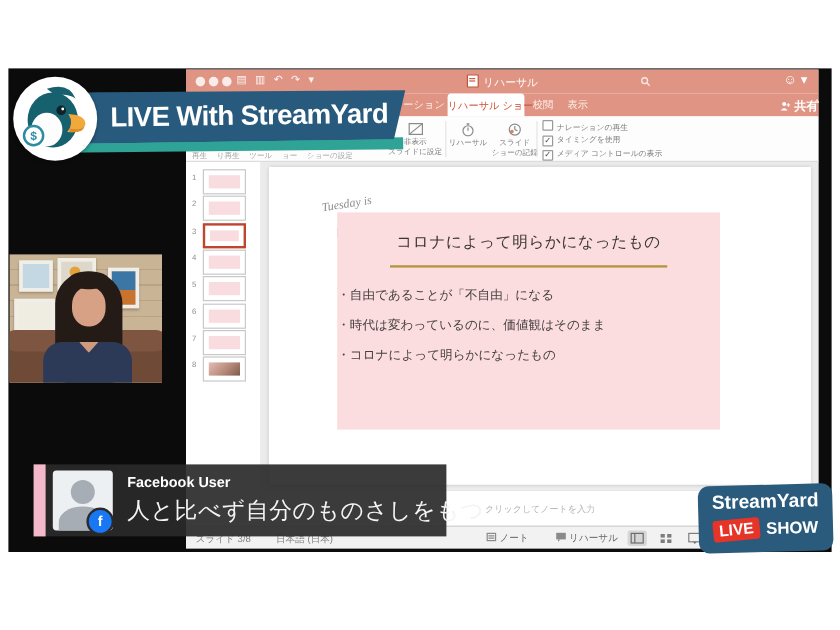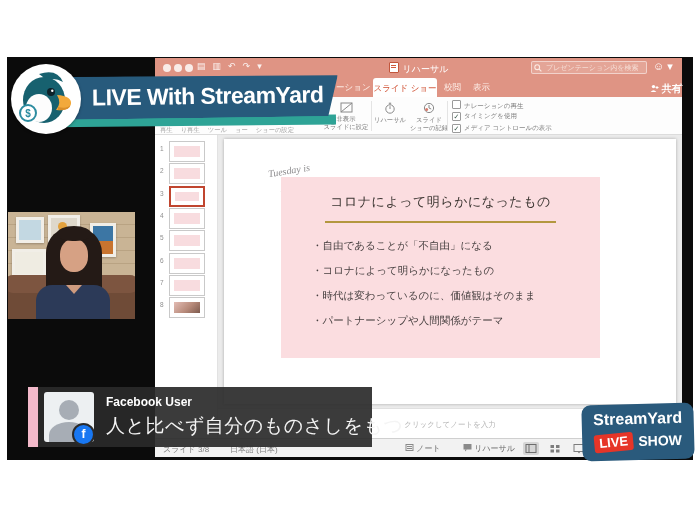--- a/index.html
+++ b/index.html
@@ -48,22 +48,22 @@
   .thumb-fill{position:absolute;left:4px;top:4px;right:4px;bottom:4px;background:#f8dcdf;}
   .thumb-fill.photo{background:linear-gradient(135deg,#e3bcb4 0%,#b78a7a 55%,#7d5a4d 100%);}
 
   #editor{left:63px;top:77px;width:464px;height:273px;background:#ebebeb;}
   #slide{left:6px;top:4px;width:452px;height:265px;background:#fff;box-shadow:0 0 3px rgba(0,0,0,.28);}
   .script{color:#8e8d8f;font-family:"Liberation Serif",serif;font-style:italic;font-size:10px;transform:rotate(-9deg);}
   #pinkbox{left:57px;top:38px;width:319px;height:181px;background:#fbdde0;}
   #slide-title{left:0;right:0;top:16px;text-align:center;color:#3a3430;font-size:13px;
      font-family:"Liberation Serif",serif;letter-spacing:.5px;}
   #gold-line{left:44px;width:231px;top:44px;height:2px;background:#b3973f;}
-  #bullets{left:31px;top:57px;color:#474040;font-size:10.5px;line-height:25px;
-     font-family:Liberation Mono, monospace;white-space:nowrap;}
+  #bullets{left:0;top:57px;color:#474040;font-size:10.5px;line-height:25px;
+     font-family:Liberation Serif, serif;white-space:nowrap;}
 
   #notes{left:63px;top:350px;width:464px;height:30px;background:#fff;border-top:1px solid #e0e0e0;box-sizing:border-box;}
   #notes-ph{left:0;right:0;top:11px;text-align:center;color:#b5b5b5;font-size:7.5px;}
 
   #statusbar{left:0;top:380px;width:527px;height:19px;background:#f2f2f2;border-top:1px solid #cfcfcf;box-sizing:border-box;}
   .st-txt{top:5px;color:#7d7d7d;font-size:8px;white-space:nowrap;}
   .st-group{top:4px;color:#666;font-size:8px;white-space:nowrap;}
   .view-btn{top:3px;width:16px;height:13px;border-radius:2px;}
   .view-btn.active{background:#d6d6d6;}
   #zoom-line{top:9px;width:47px;height:1px;background:#b5b5b5;}
@@ -125,31 +125,30 @@
   <div id="ppt" class="abs">
 
     <div id="titlebar" class="abs">
       <div class="dot abs" style="left:8px"></div>
       <div class="dot abs" style="left:19px"></div>
       <div class="dot abs" style="left:30px"></div>
       <div class="tb-icons abs">
         <span>▤</span><span>▥</span><span>↶</span><span>↷</span><span>▾</span>
       </div>
       <div id="win-title" class="abs"><i id="doc-ico"></i><span>リハーサル</span></div>
-      <input id="searchbox" class="abs" placeholder="プレゼンテーション内を検索" style="">
       <svg id="search-ico" class="abs" width="8" height="8" viewBox="0 0 8 8">
         <circle cx="3.2" cy="3.2" r="2.4" fill="none" stroke="#fbe9e2" stroke-width="1.1"></circle>
         <line x1="5" y1="5" x2="7.4" y2="7.4" stroke="#fbe9e2" stroke-width="1.1"></line>
       </svg>
       <div id="smiley" class="abs">☺ ▾</div>
     </div>
 
     <div id="tabrow" class="abs">
       <div class="tab abs" style="left:155px">アニメーション</div>
-      <div id="tab-active" class="abs">スライド ショー</div>
+      <div id="tab-active" class="abs">リハーサル ショー</div>
       <div class="tab abs" style="left:289px">校閲</div>
       <div class="tab abs" style="left:318px">表示</div>
       <div id="share" class="abs">
         <svg width="9" height="9" viewBox="0 0 9 9" style="display:inline-block;vertical-align:-1px">
           <circle cx="3.5" cy="2.6" r="1.7" fill="#fff"></circle>
             <path d="M0.6 8 Q3.5 4.6 6.4 8 Z" fill="#fff"></path>
           <line x1="7" y1="2" x2="7" y2="5" stroke="#fff"></line>
             <line x1="5.5" y1="3.5" x2="8.5" y2="3.5" stroke="#fff"></line>
         </svg>
         <span>共有</span>
@@ -250,23 +249,22 @@
 
     <div id="editor" class="abs">
       <div id="slide" class="abs">
         <div class="script abs" style="left:44px;top:26px">Tuesday is</div>
         <div class="script abs" style="left:56px;top:48px">love day</div>
         <div id="pinkbox" class="abs">
           <div id="slide-title" class="abs">コロナによって明らかになったもの</div>
           <div id="gold-line" class="abs"></div>
           <div id="bullets" class="abs">
             <div>・自由であることが「不自由」になる</div>
+            <div>・時代は変わっているのに、価値観はそのまま</div>
             <div>・コロナによって明らかになったもの</div>
-            <div>・時代は変わっているのに、価値観はそのまま</div>
-            <div>・パートナーシップや人間関係がテーマ</div>
           </div>
         </div>
       </div>
     </div>
 
     <div id="notes" class="abs">
       <div id="notes-ph" class="abs">クリックしてノートを入力</div>
     </div>
 
     <div id="statusbar" class="abs">

